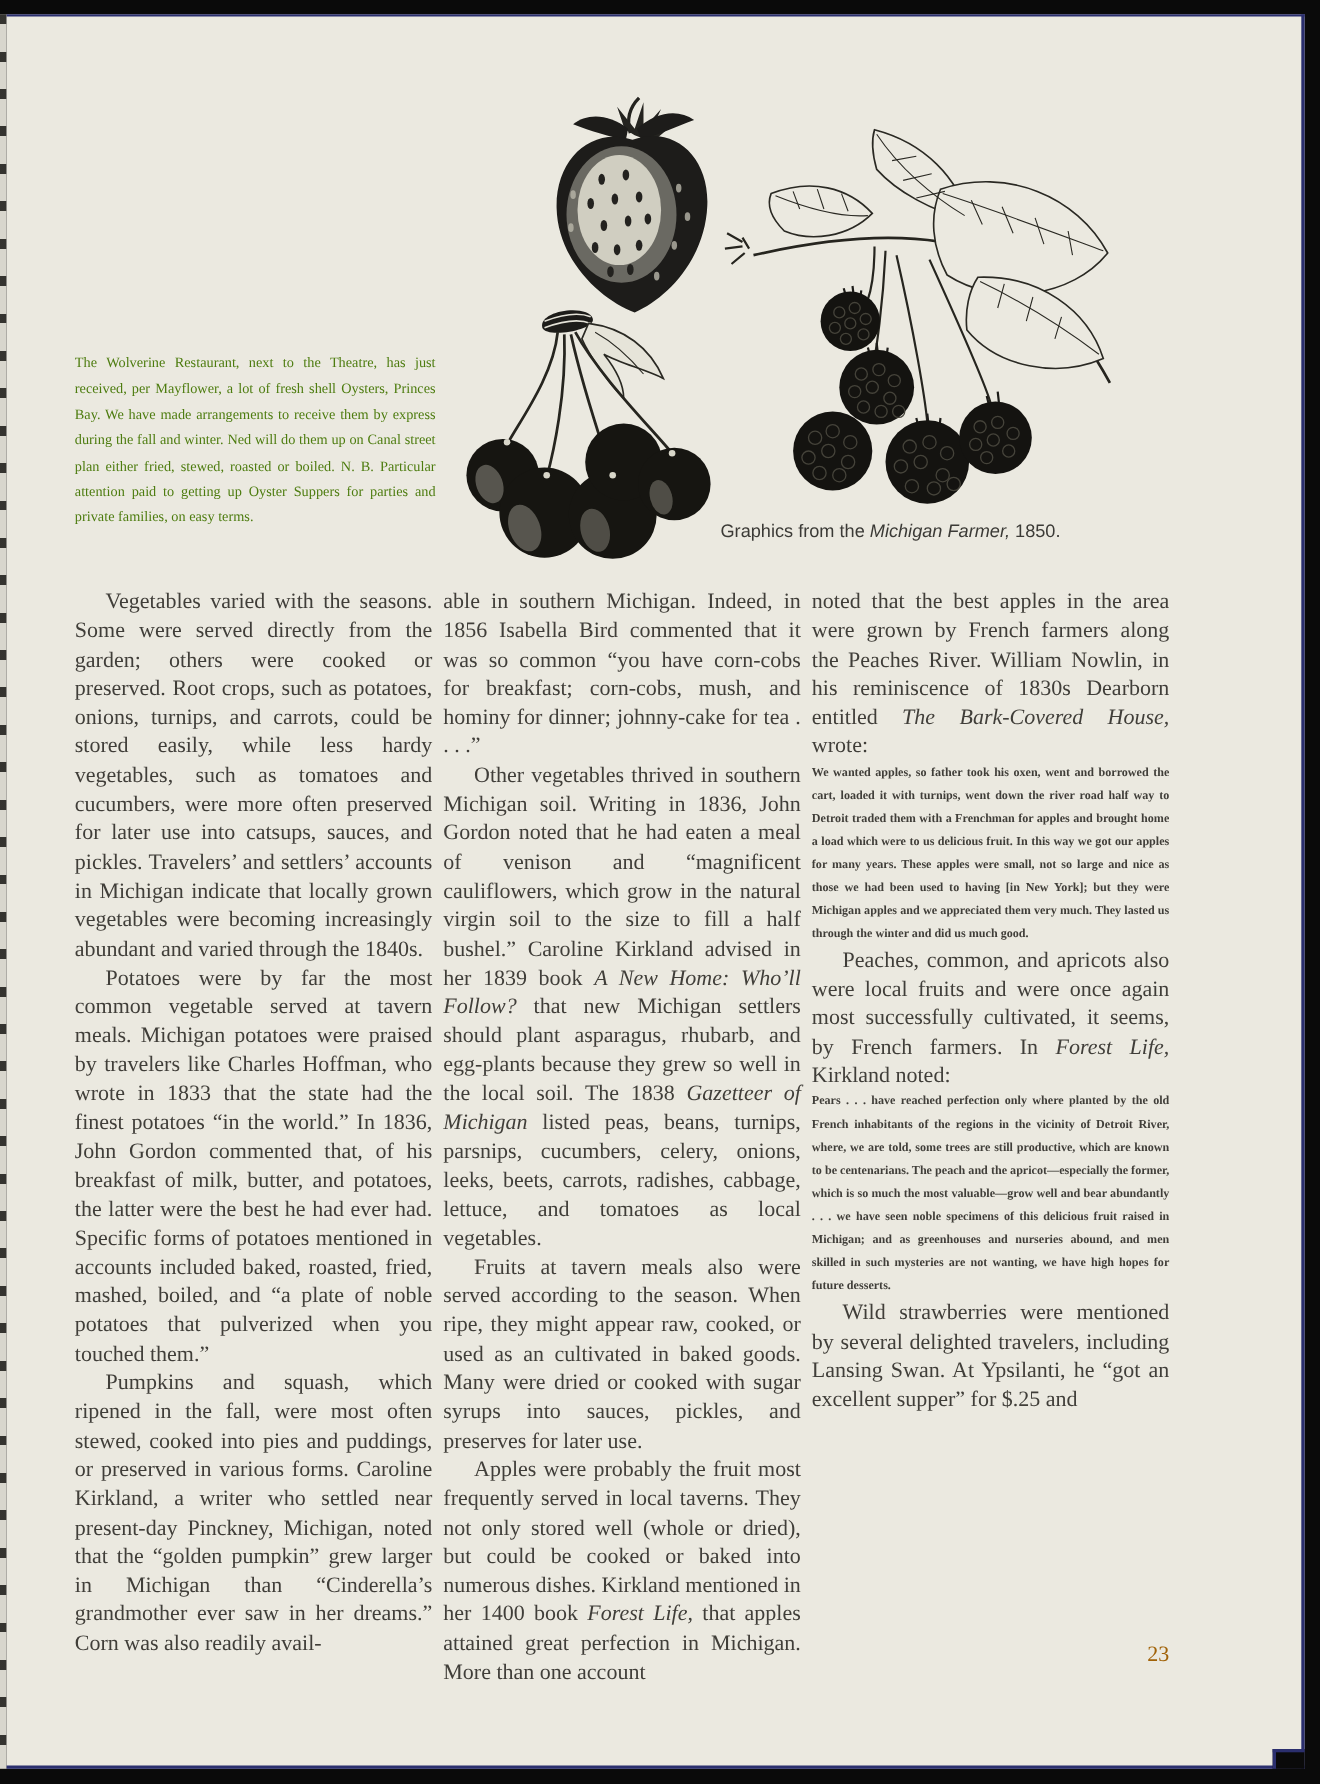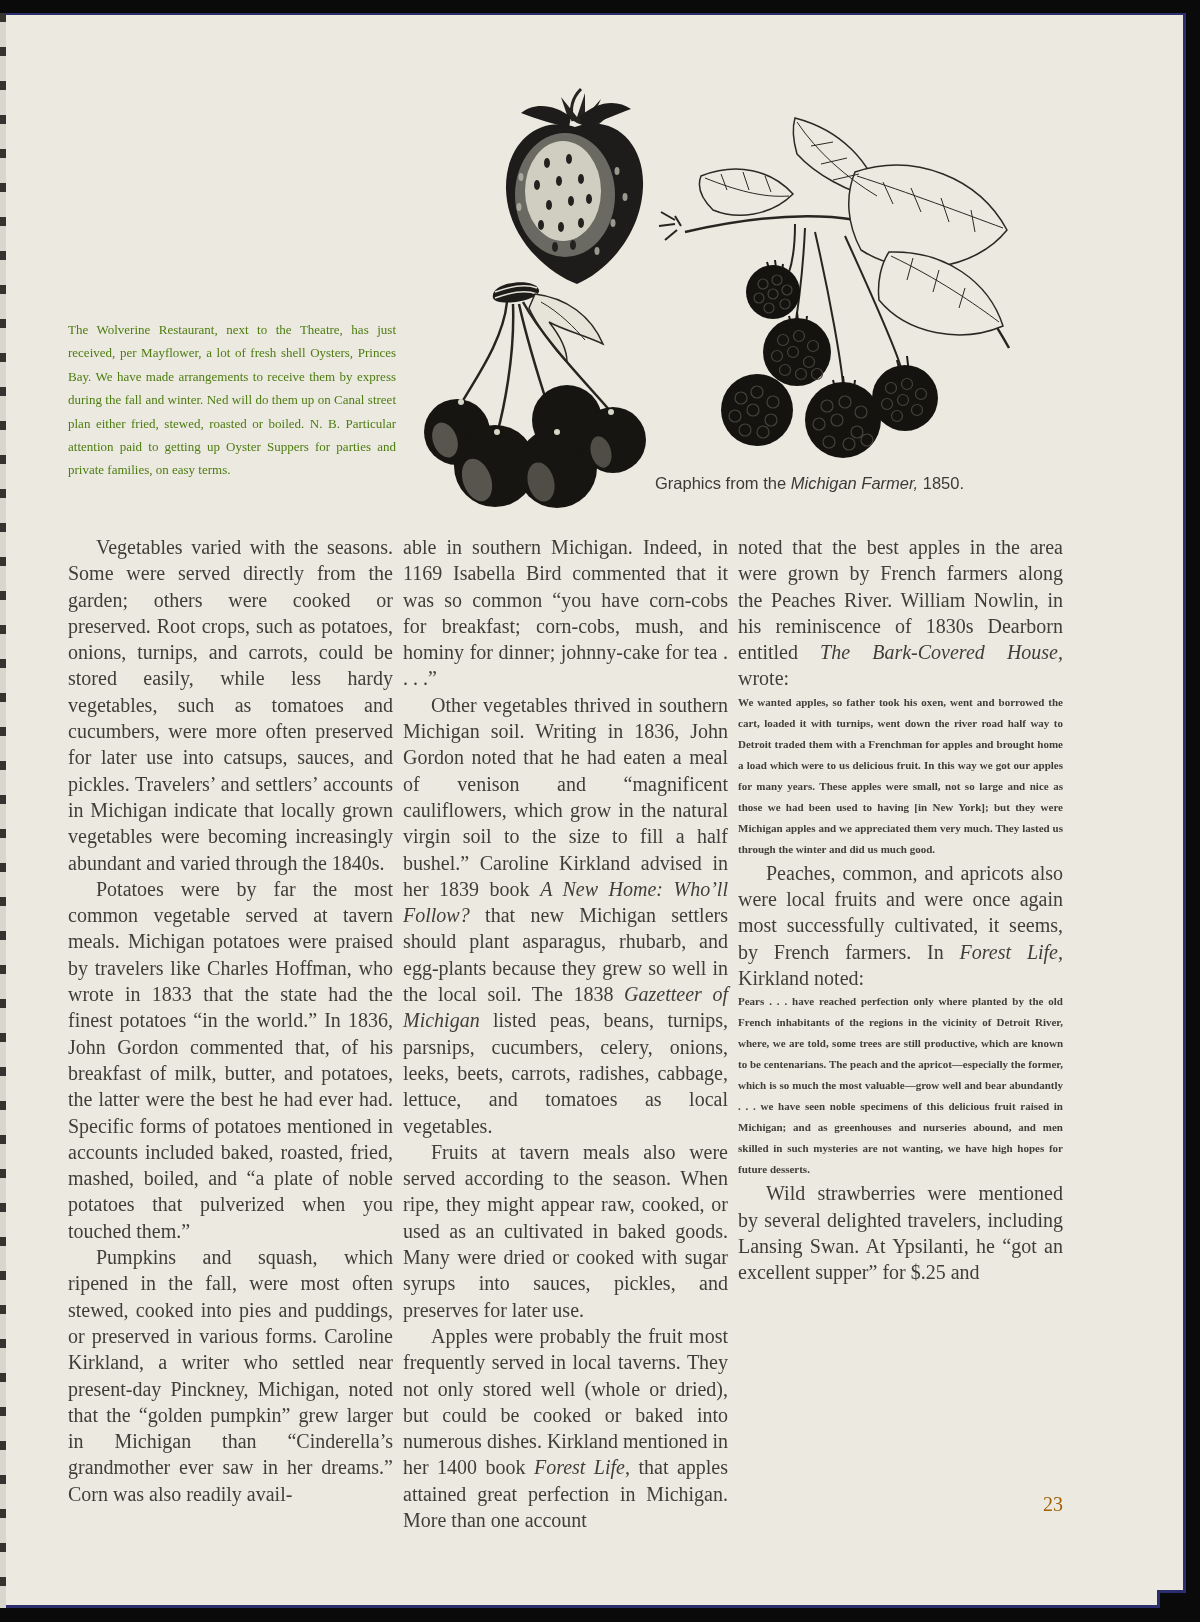--- a/index.html
+++ b/index.html
@@ -216,21 +216,21 @@
   <p class="advert">The Wolverine Restaurant, next to the Theatre, has just received, per Mayflower, a lot of fresh shell Oysters, Princes Bay. We have made arrangements to receive them by express during the fall and winter. Ned will do them up on Canal street plan either fried, stewed, roasted or boiled. N. B. Particular attention paid to getting up Oyster Suppers for parties and private families, on easy terms.</p>
 
   <p class="caption"><span>Graphics from the </span><em>Michigan Farmer,</em><span> 1850.</span></p>
 
   <div class="col col-1">
       <p class="body indent"><span>Vegetables varied with the seasons. Some were served directly from the garden; others were cooked or preserved. Root crops, such as potatoes, onions, turnips, and carrots, could be stored easily, while less hardy vegetables, such as tomatoes and cucumbers, were more often preserved for later use into catsups, sauces, and pickles. Travelers’ and settlers’ accounts in Michigan indicate that locally grown vegetables were becoming increasingly abundant and varied through the 1840s.</span></p>
       <p class="body indent"><span>Potatoes were by far the most common vegetable served at tavern meals. Michigan potatoes were praised by travelers like Charles Hoffman, who wrote in 1833 that the state had the finest potatoes “in the world.” In 1836, John Gordon commented that, of his breakfast of milk, butter, and potatoes, the latter were the best he had ever had. Specific forms of potatoes mentioned in accounts included baked, roasted, fried, mashed, boiled, and “a plate of noble potatoes that pulverized when you touched them.”</span></p>
       <p class="body indent"><span>Pumpkins and squash, which ripened in the fall, were most often stewed, cooked into pies and puddings, or preserved in various forms. Caroline Kirkland, a writer who settled near present-day Pinckney, Michigan, noted that the “golden pumpkin” grew larger in Michigan than “Cinderella’s grandmother ever saw in her dreams.” Corn was also readily avail-</span></p>
     </div>
   <div class="col col-2">
-      <p class="body"><span>able in southern Michigan. Indeed, in 1169 Isabella Bird commented that it was so common “you have corn-cobs for breakfast; corn-cobs, mush, and hominy for dinner; johnny-cake for tea . . . .”</span></p>
+      <p class="body"><span>able in southern Michigan. Indeed, in 1856 Isabella Bird commented that it was so common “you have corn-cobs for breakfast; corn-cobs, mush, and hominy for dinner; johnny-cake for tea . . . .”</span></p>
       <p class="body indent"><span>Other vegetables thrived in southern Michigan soil. Writing in 1836, John Gordon noted that he had eaten a meal of venison and “magnificent cauliflowers, which grow in the natural virgin soil to the size to fill a half bushel.” Caroline Kirkland advised in her 1839 book </span><em>A New Home: Who’ll Follow?</em><span> that new Michigan settlers should plant asparagus, rhubarb, and egg-plants because they grew so well in the local soil. The 1838 </span><em>Gazetteer of Michigan</em><span> listed peas, beans, turnips, parsnips, cucumbers, celery, onions, leeks, beets, carrots, radishes, cabbage, lettuce, and tomatoes as local vegetables.</span></p>
       <p class="body indent"><span>Fruits at tavern meals also were served according to the season. When ripe, they might appear raw, cooked, or used as an cultivated in baked goods. Many were dried or cooked with sugar syrups into sauces, pickles, and preserves for later use.</span></p>
       <p class="body indent"><span>Apples were probably the fruit most frequently served in local taverns. They not only stored well (whole or dried), but could be cooked or baked into numerous dishes. Kirkland mentioned in her 1400 book </span><em>Forest Life,</em><span> that apples attained great perfection in Michigan. More than one account</span></p>
     </div>
   <div class="col col-3">
       <p class="body"><span>noted that the best apples in the area were grown by French farmers along the Peaches River. William Nowlin, in his reminiscence of 1830s Dearborn entitled </span><em>The Bark-Covered House,</em><span> wrote:</span></p>
       <p class="quote"><span>We wanted apples, so father took his oxen, went and borrowed the cart, loaded it with turnips, went down the river road half way to Detroit traded them with a Frenchman for apples and brought home a load which were to us delicious fruit. In this way we got our apples for many years. These apples were small, not so large and nice as those we had been used to having [in New York]; but they were Michigan apples and we appreciated them very much. They lasted us through the winter and did us much good.</span></p>
       <p class="body indent"><span>Peaches, common, and apricots also were local fruits and were once again most successfully cultivated, it seems, by French farmers. In </span><em>Forest Life,</em><span> Kirkland noted:</span></p>
       <p class="quote"><span>Pears . . . have reached perfection only where planted by the old French inhabitants of the regions in the vicinity of Detroit River, where, we are told, some trees are still productive, which are known to be centenarians. The peach and the apricot—especially the former, which is so much the most valuable—grow well and bear abundantly . . . we have seen noble specimens of this delicious fruit raised in Michigan; and as greenhouses and nurseries abound, and men skilled in such mysteries are not wanting, we have high hopes for future desserts.</span></p>
       <p class="body indent"><span>Wild strawberries were mentioned by several delighted travelers, including Lansing Swan. At Ypsilanti, he “got an excellent supper” for $.25 and</span></p>

